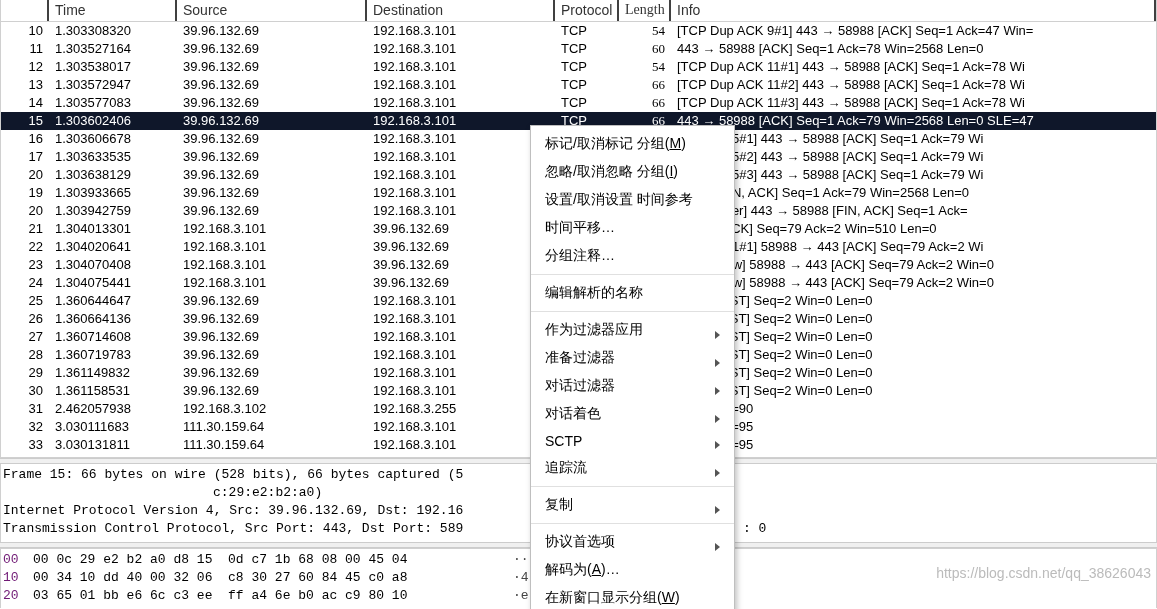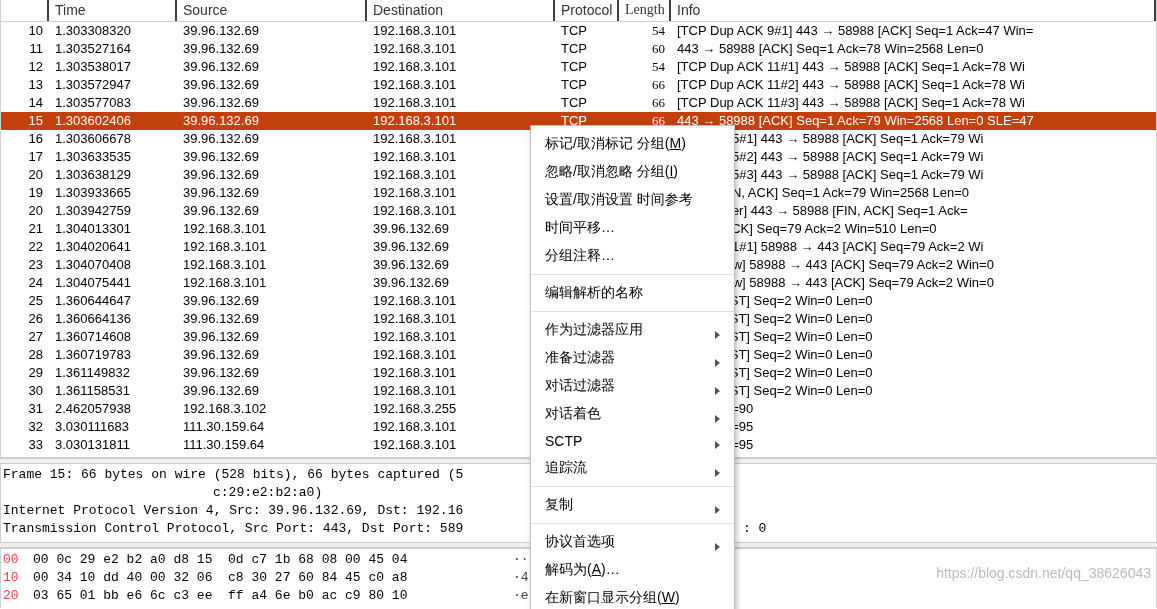--- a/index.html
+++ b/index.html
@@ -36,21 +36,21 @@
     white-space: nowrap;
   }
   .rows { }
   .row {
     display: flex;
     height: 18px;
     line-height: 18px;
     white-space: nowrap;
   }
   .row.selected {
-    background: #c2410c;
+    background: #0f172a;
     color: #fff;
   }
   .cell {
     padding: 0 6px;
     overflow: hidden;
   }
   .w-no    { width: 48px; text-align: right;}
   .w-time  { width: 128px;}
   .w-src   { width: 190px;}
   .w-dst   { width: 188px;}
@@ -80,21 +80,21 @@
     line-height: 18px;
     padding: 2px 0 2px 2px;
     color: #000;
     border:1px solid #d0d0d0;
     border-bottom:none;
     height: 60px;
     overflow:hidden;
     background:#fff;
   }
   .hex-line { display:flex; }
-  .hex-off { width:30px; color:#ef4444;}
+  .hex-off { width:30px; color:#701a75;}
   .hex-bytes { width:480px; white-space:pre;}
   .hex-ascii { white-space:pre; color:#444;}
   .context-menu {
     position: absolute;
     left: 530px;
     top: 125px;
     width: 205px;
     background: #fff;
     border: 1px solid #bfbfbf;
     box-shadow: 2px 2px 6px rgba(0,0,0,0.25);

